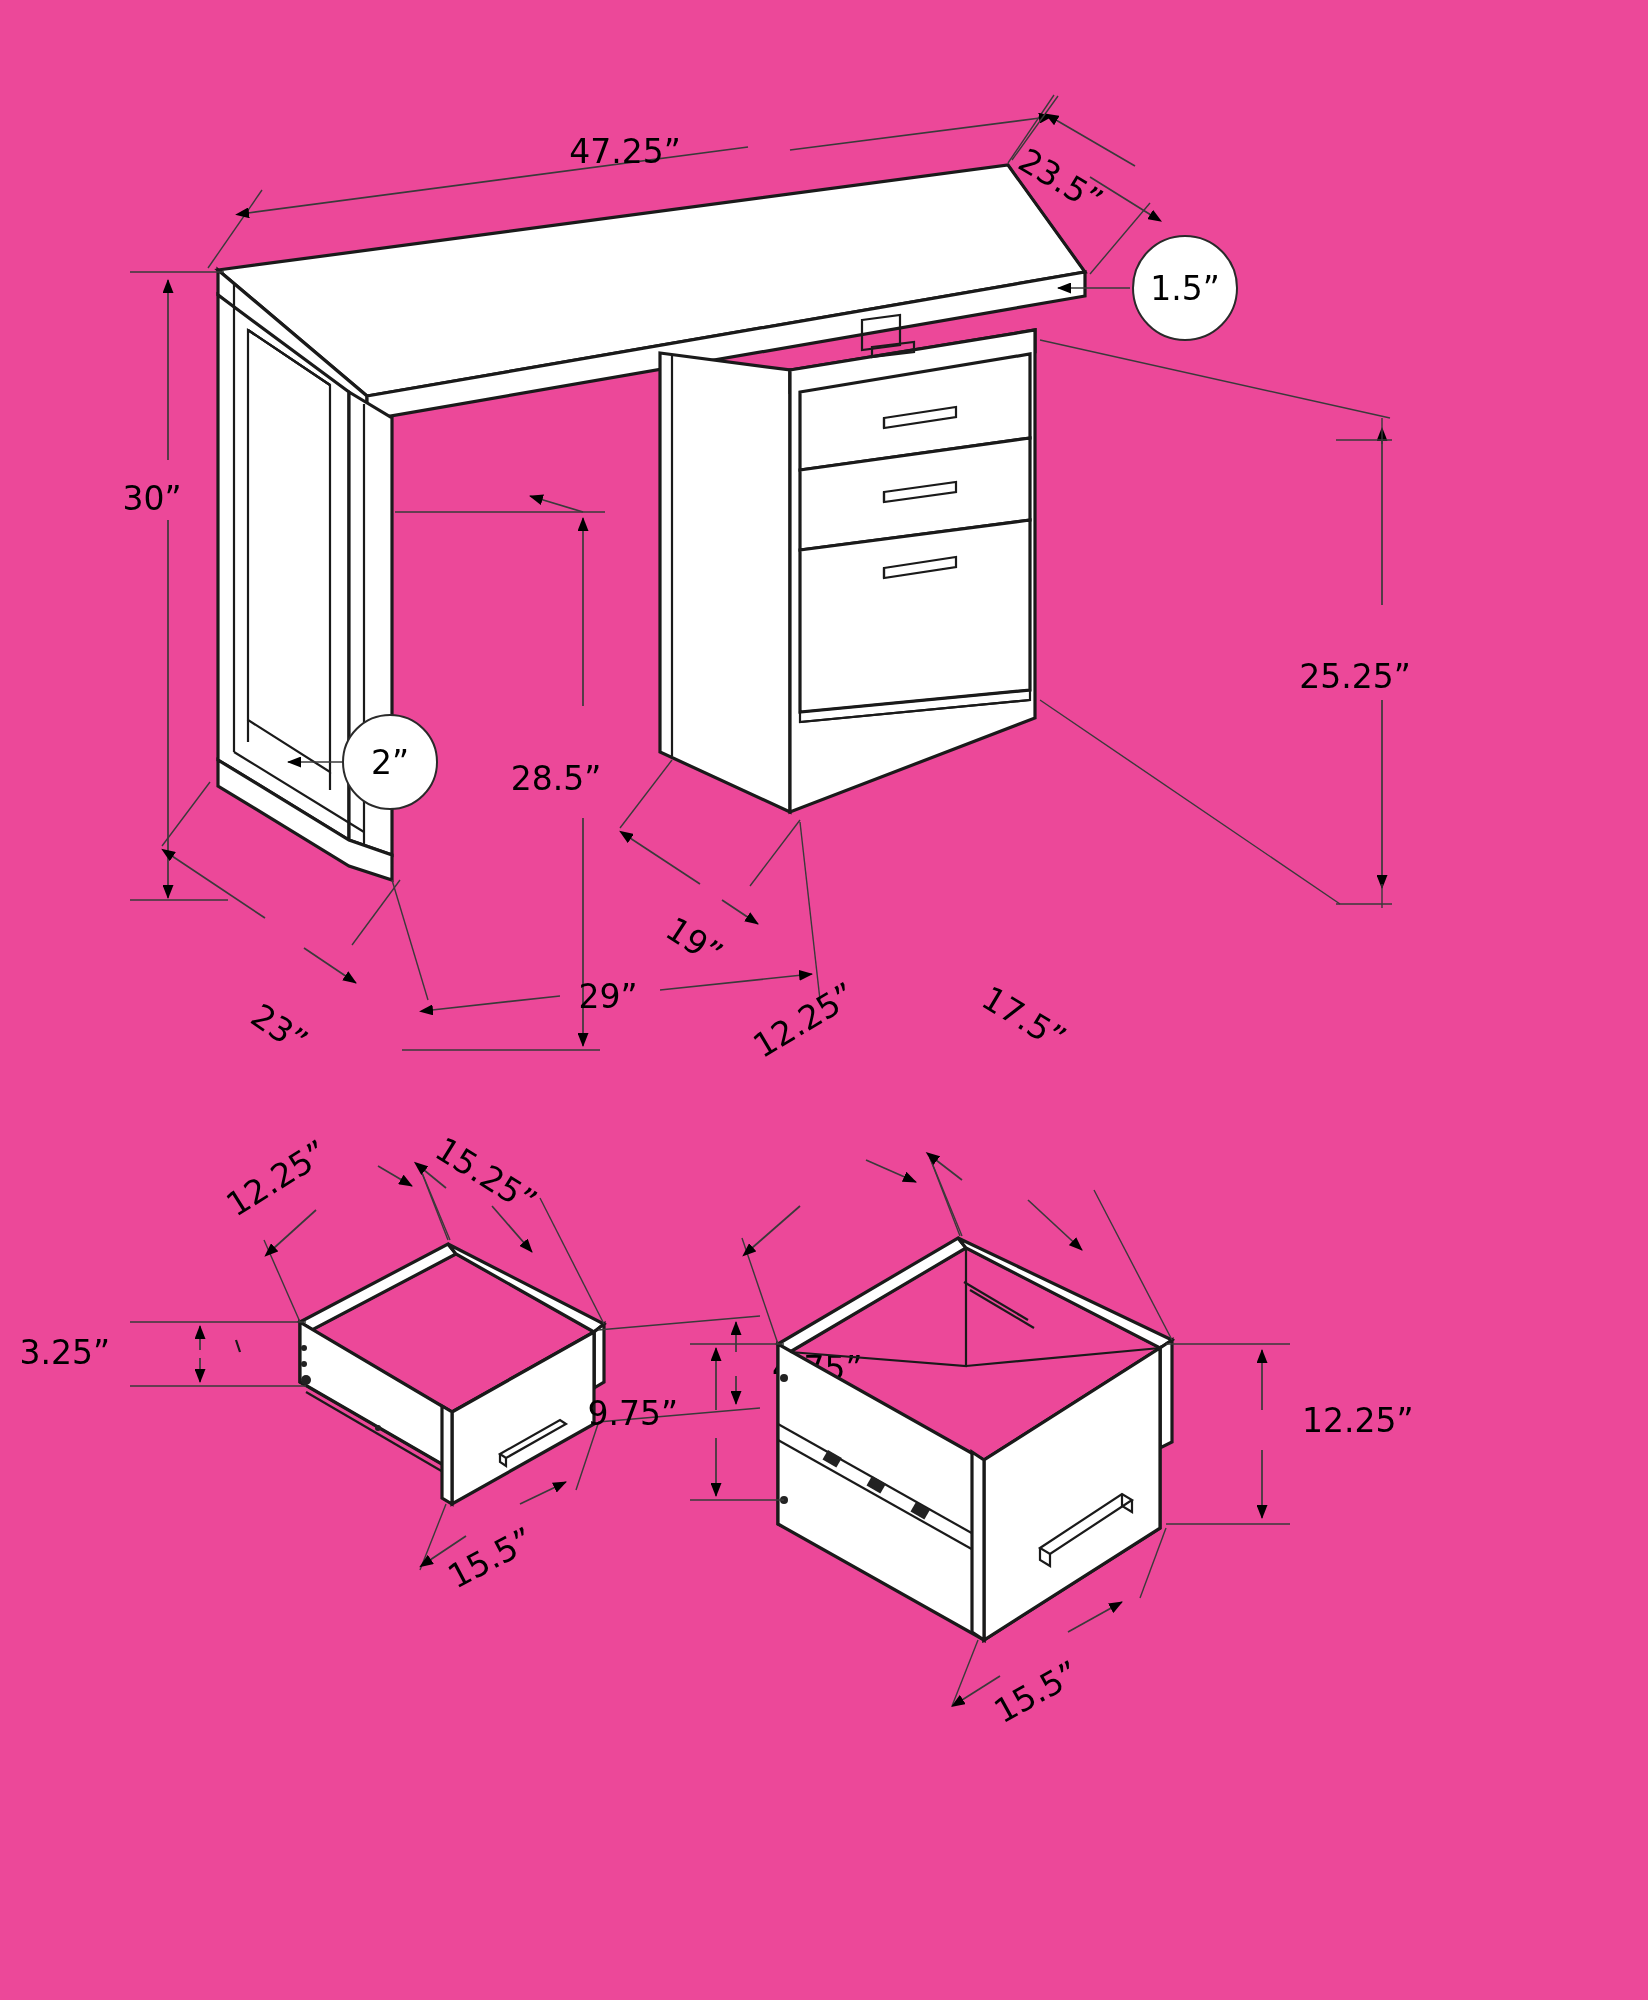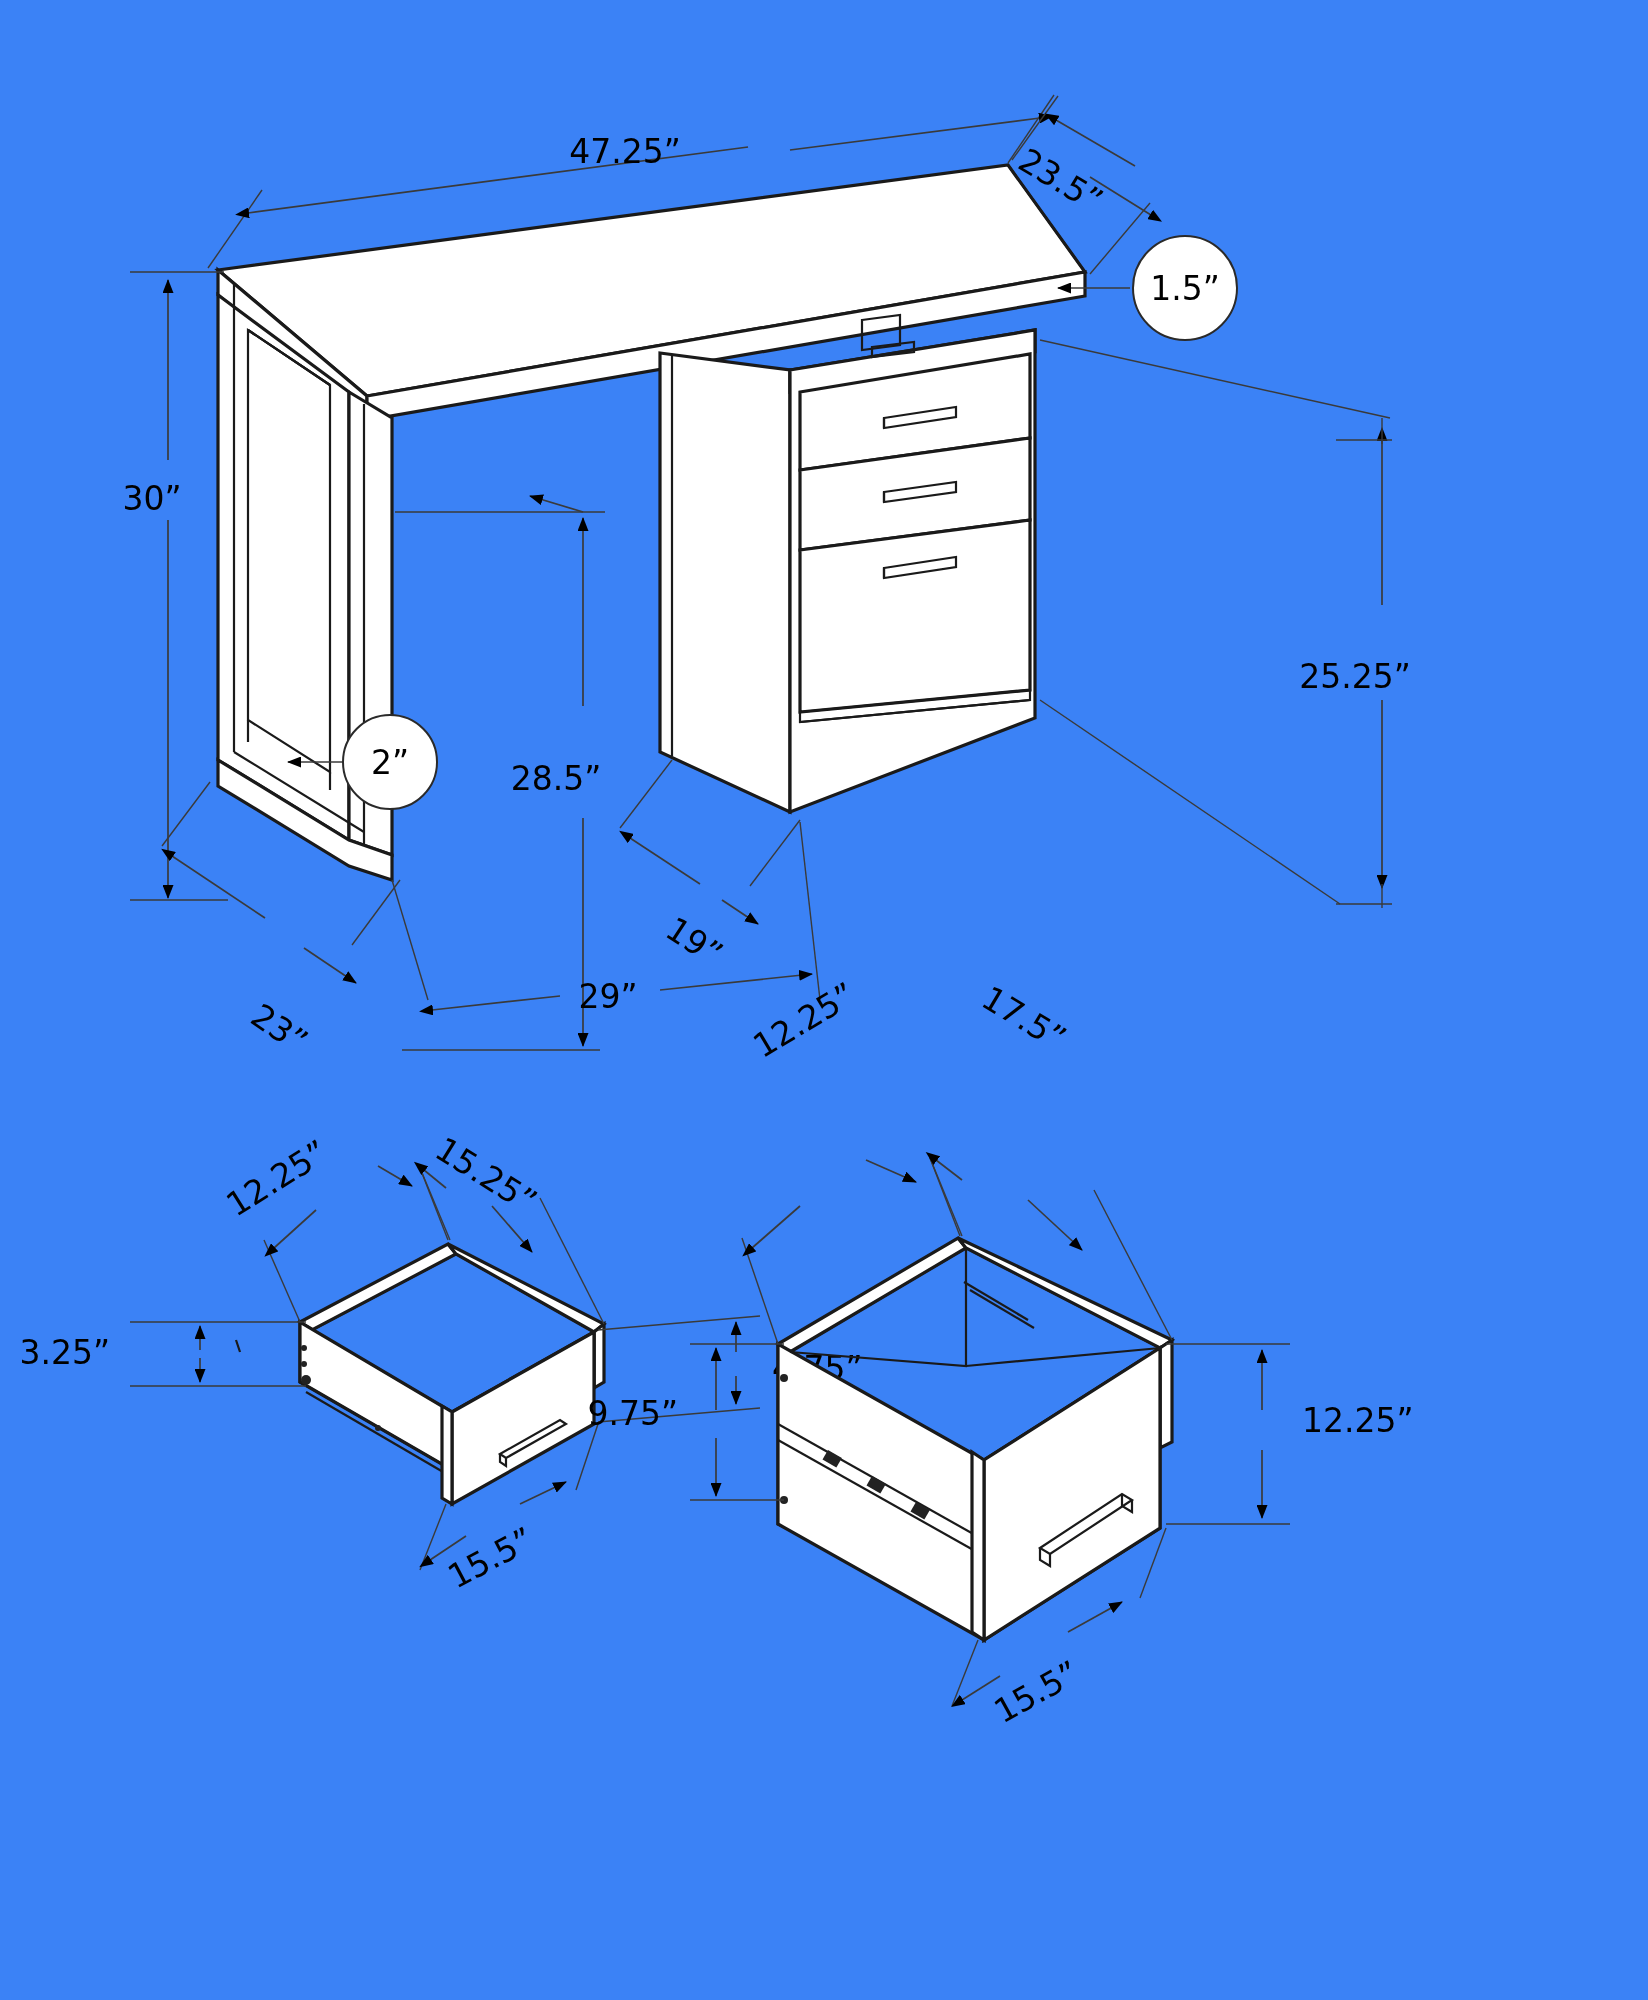--- a/index.html
+++ b/index.html
@@ -1,17 +1,17 @@
 <!DOCTYPE html>
 <html><head>
 <meta charset="utf-8">
 <style>
   html,body{margin:0;padding:0;background:#ffffff;}
   body{width:1648px;height:2000px;font-family:"Liberation Sans",sans-serif;overflow:hidden;}
-  #stage{position:relative;width:1648px;height:2000px;background:#3b82f6;}
+  #stage{position:relative;width:1648px;height:2000px;background:#ec4899;}
   svg#drawing{position:absolute;left:0;top:0;width:1648px;height:2000px;display:block;}
   .edge{fill:#ffffff;stroke:#1a1a1a;stroke-width:3.2;stroke-linejoin:miter;stroke-linecap:butt;}
   .edge-thin{fill:none;stroke:#1a1a1a;stroke-width:2.2;}
   .dim{fill:none;stroke:#3a3a3a;stroke-width:1.7;}
   .ext{fill:none;stroke:#3a3a3a;stroke-width:1.4;}
   .callout{fill:#ffffff;stroke:#2a2a2a;stroke-width:2.0;}
   .arrow{fill:#000000;}
   .dimtext{font-family:"DejaVu Sans","Liberation Sans",sans-serif;font-size:33px;fill:#000;letter-spacing:0px;}
   .calltext{font-family:"DejaVu Sans","Liberation Sans",sans-serif;font-size:33px;fill:#000;}
 </style>

